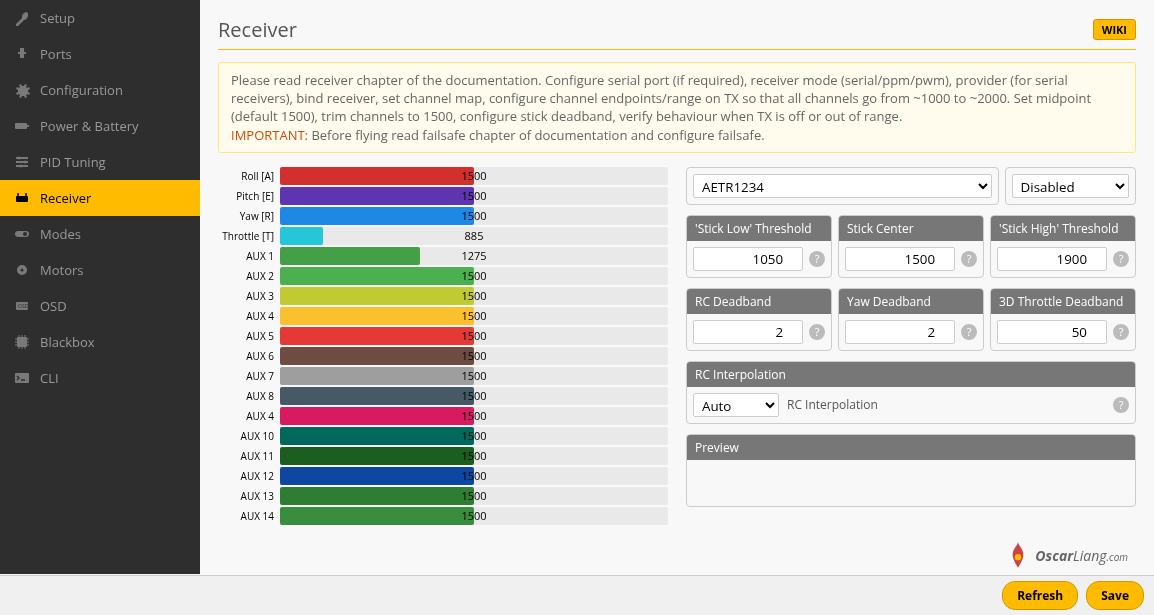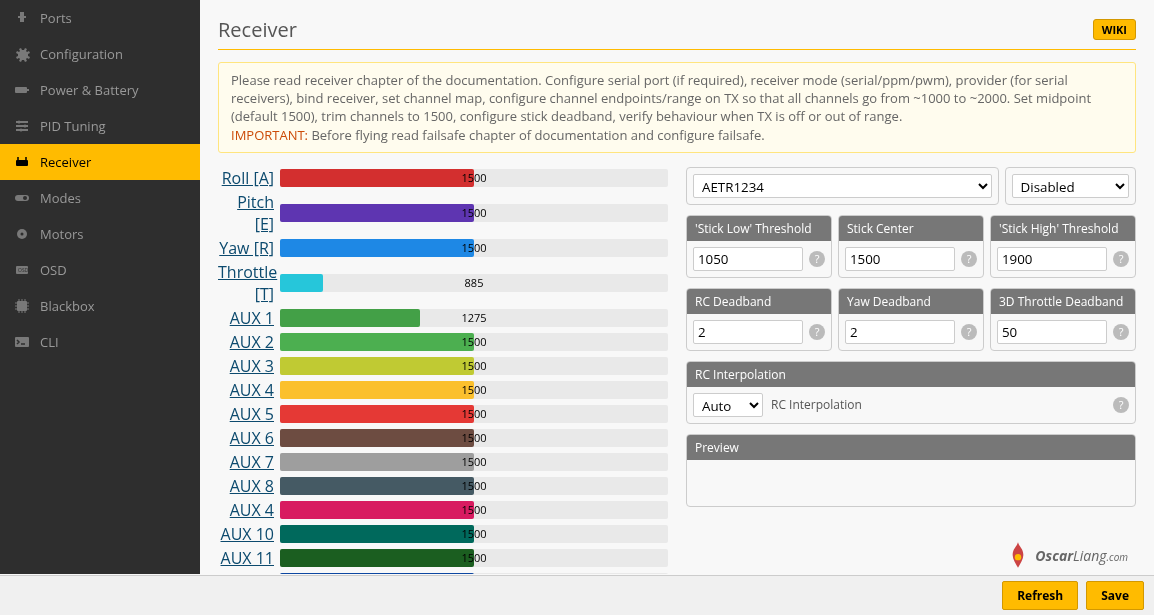--- a/index.html
+++ b/index.html
@@ -13,51 +13,57 @@
 .main { flex: 1; padding: 16px 18px 10px 18px; overflow: hidden; position: relative; }
 .header-row { display: flex; justify-content: space-between; align-items: center; margin-bottom: 6px; }
 .page-title { font-size: 20px; color: #555; font-weight: 400; }
 .wiki-btn { background: #ffbb00; border: 1px solid #d39800; border-radius: 3px; padding: 2px 8px; font-size: 11px; font-weight: bold; color: #000; cursor: pointer; }
 hr.divider { border: none; border-top: 1px solid #ffbb00; margin-bottom: 12px; }
 .notebox { background: #fffcee; border: 1px solid #ffe57f; border-radius: 3px; padding: 8px 12px; font-size: 13px; color: #666; line-height: 1.4; margin-bottom: 14px; }
 .notebox .imp { color: #cc4b08; }
 .content-row { display: flex; gap: 18px; }
 .channels { width: 450px; }
 .ch-row { display: flex; align-items: center; margin-bottom: 2px; }
-.ch-label { width: 62px; text-align: right; padding-right: 6px; color: #0c4a6e; font-size: 16px; text-decoration: underline; }
+.ch-label { width: 62px; text-align: right; padding-right: 6px; color: #000000; font-size: 10px; }
 .ch-bar { flex: 1; height: 18px; background: #e9e9e9; position: relative; border-radius: 2px; }
 .ch-fill { height: 100%; position: absolute; left: 0; top: 0; border-radius: 2px; }
 .ch-val { position: absolute; width: 100%; text-align: center; font-size: 11px; color: #000; line-height: 18px; }
 .right-col { flex: 1; display: flex; flex-direction: column; gap: 10px; }
 .panel { border: 1px solid #ccc; border-radius: 4px; overflow: hidden; }
 .panel-head { background: #777; color: #fff; padding: 4px 8px; font-size: 12px; display: flex; }
 .panel-head .cell { flex: 1; }
 .panel-body { padding: 6px; display: flex; gap: 6px; align-items: center; }
 .sel { height: 24px; border: 1px solid #ccc; border-radius: 2px; padding: 2px 4px; background: #fff; width: 100%; }
 .twocol { display: flex; gap: 6px; }
 .twocol > .panel { flex: 1; }
 .threecol { display: flex; gap: 6px; }
 .threecol > .panel { flex: 1; }
-.numin { height: 24px; border: 1px solid #ccc; border-radius: 2px; padding: 2px 4px; width: 100%; }
+.numin { height: 24px; border: 1px solid #ccc; border-radius: 2px; text-align: right; padding: 2px 4px; width: 100%; }
 .help { width: 16px; height: 16px; border-radius: 50%; background: #bbb; color: #fff; display: inline-flex; align-items: center; justify-content: center; font-size: 11px; flex-shrink: 0; }
 .footer { position: fixed; bottom: 0; left: 0; right: 0; height: 40px; background: #f0f0f0; border-top: 1px solid #ccc; display: flex; justify-content: flex-end; align-items: center; padding: 0 10px; gap: 8px; width: 1154px; }
-.footer button { background: #ffbb00; border: 1px solid #d39800; border-radius: 2px; padding: 5px 14px; font-size: 12px; font-weight: bold; cursor: pointer; }
+.footer button { background: #ffbb00; border: 1px solid #d39800; border-radius: 13px; padding: 5px 14px; font-size: 12px; font-weight: bold; cursor: pointer; }
 .watermark { position: absolute; right: 26px; bottom: 4px; font-size: 14px; color: #666; font-style: italic; display: flex; align-items: center; gap: 4px; }
 .watermark .logo { width: 26px; height: 30px; }
 .interp-row { display:flex; align-items:center; gap:8px; }
-.interp-row .sel { width: 70px; }
+.interp-row .sel { width: 86px; }
 .interp-label { color:#555; flex:1; }
 </style>
 </head>
 <body>
 
 <div class="wrapper">
   <div class="sidebar" id="sidebar">
       <div class="sidebar-item">
         <svg class="icon" viewBox="0 0 16 16">
+          <path d="M13 2a5 5 0 00-4.9 6L2 14v2h2l6-6a5 5 0 003-8z"></path>
+        </svg>
+        <span>Setup</span>
+      </div>
+      <div class="sidebar-item">
+        <svg class="icon" viewBox="0 0 16 16">
           <path d="M6 2v4H4v2h2v4h4V8h2V6h-2V2h-2v4H8V2z"></path>
         </svg>
         <span>Ports</span>
       </div>
       <div class="sidebar-item">
         <svg class="icon" viewBox="0 0 16 16">
           <path d="M8 5a3 3 0 100 6 3 3 0 000-6zm6 3l2-1-1-2-2 1a6 6 0 00-1-1l1-2-2-1-1 2h-2l-1-2-2 1 1 2-1 1-2-1-1 2 2 1v2l-2 1 1 2 2-1 1 1-1 2 2 1 1-2h2l1 2 2-1-1-2 1-1 2 1 1-2-2-1z"></path>
         </svg>
         <span>Configuration</span>
       </div>

